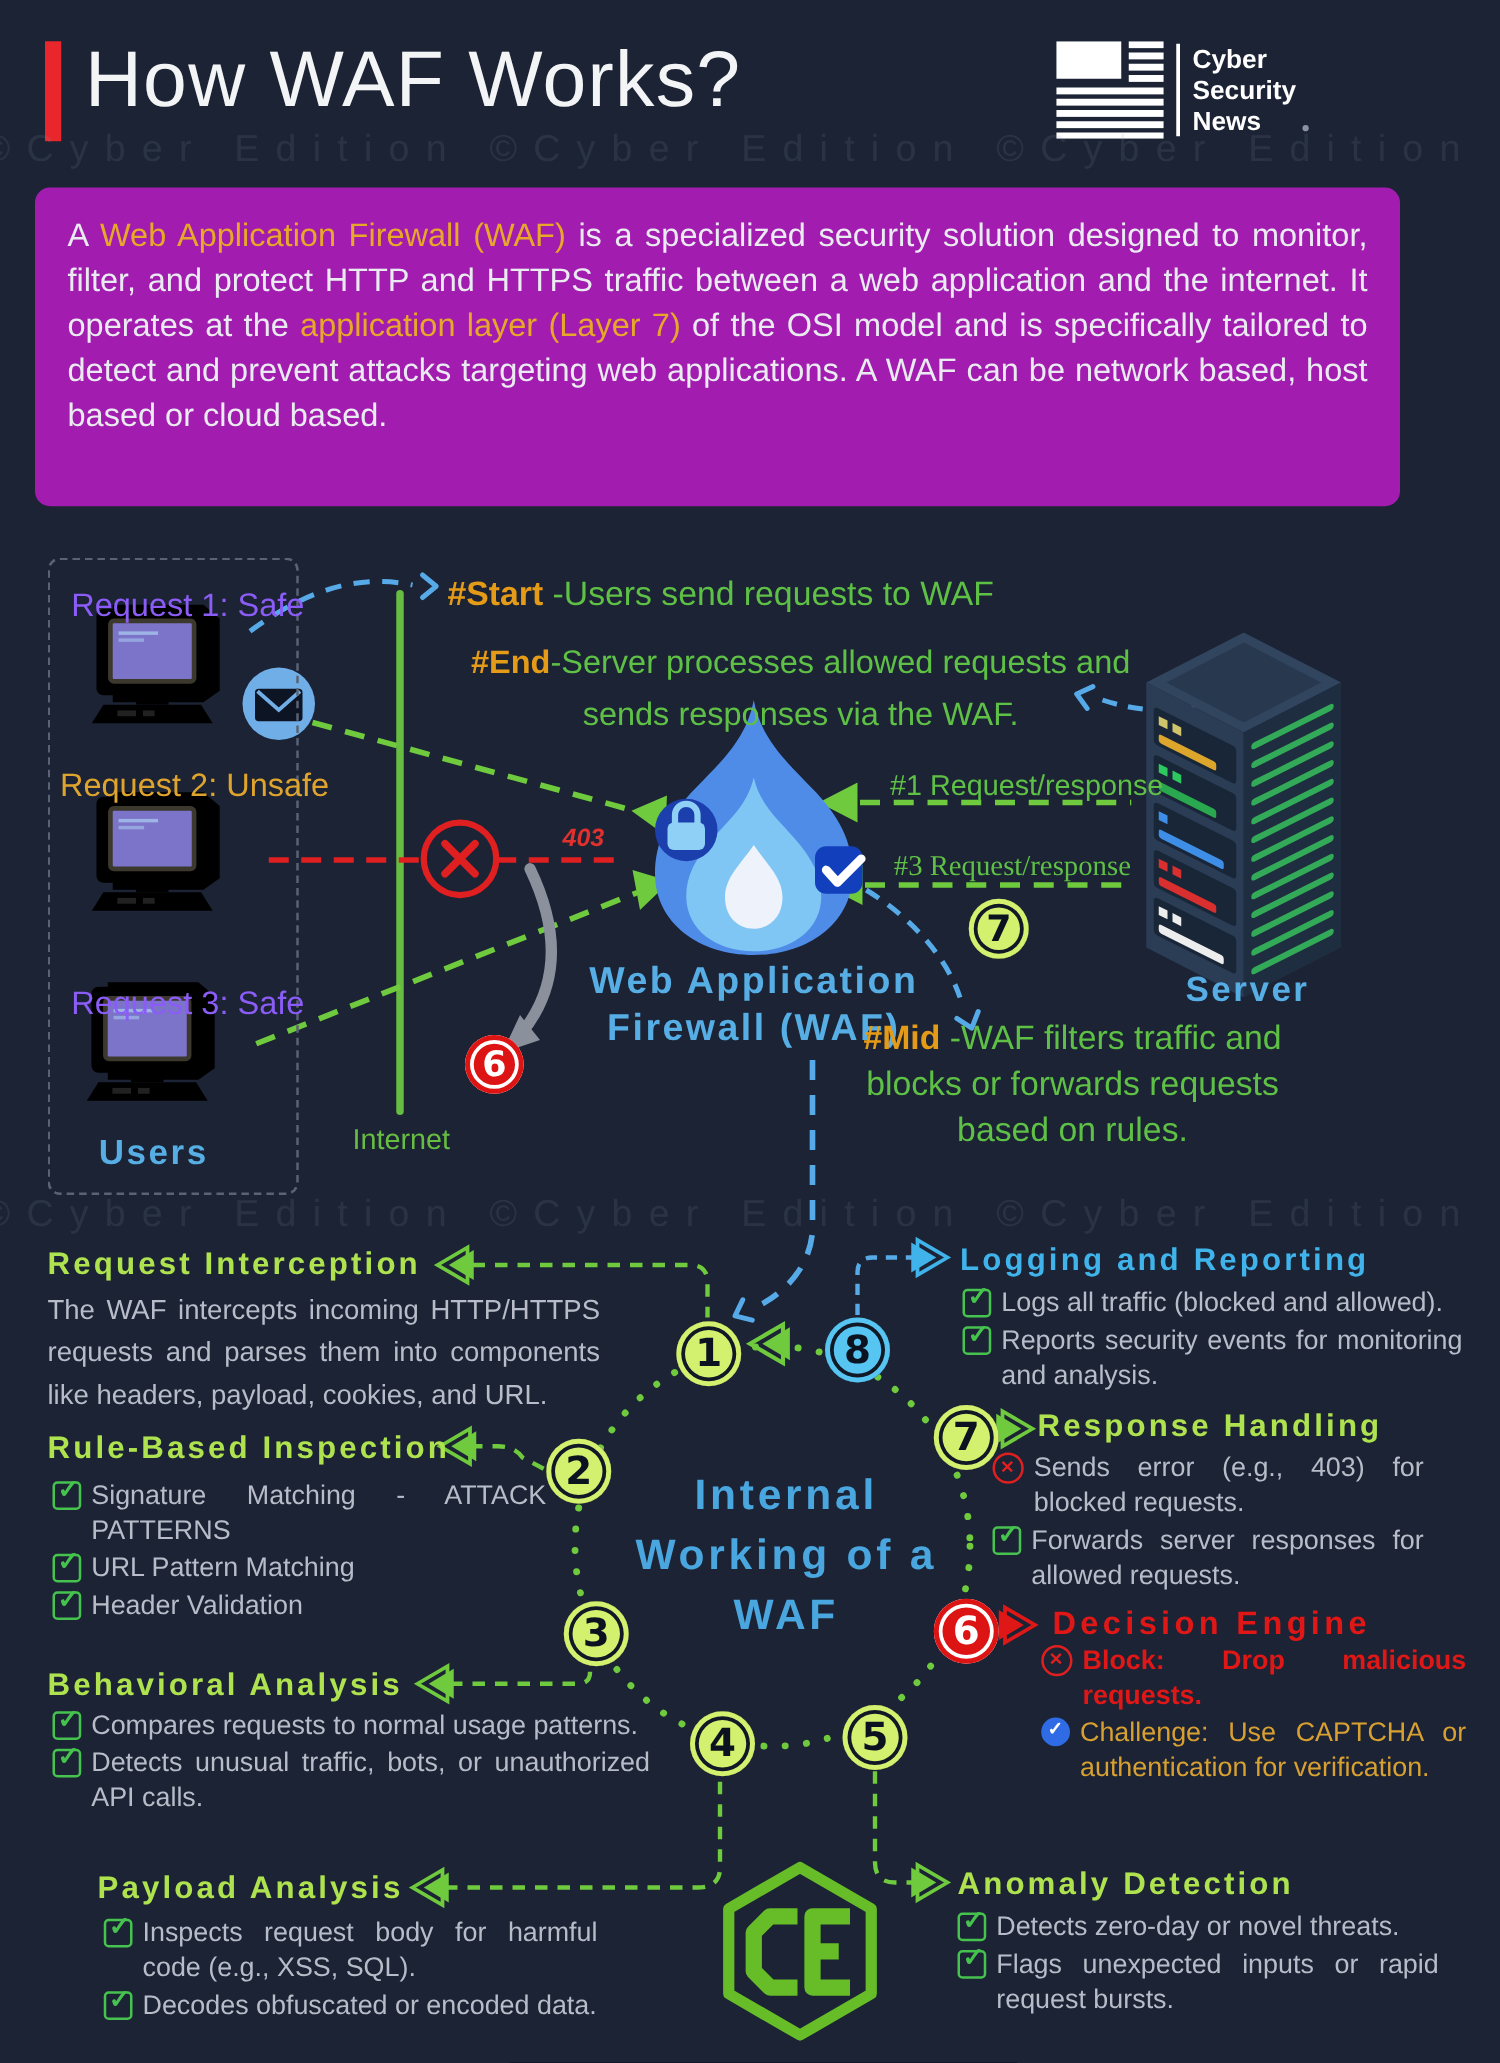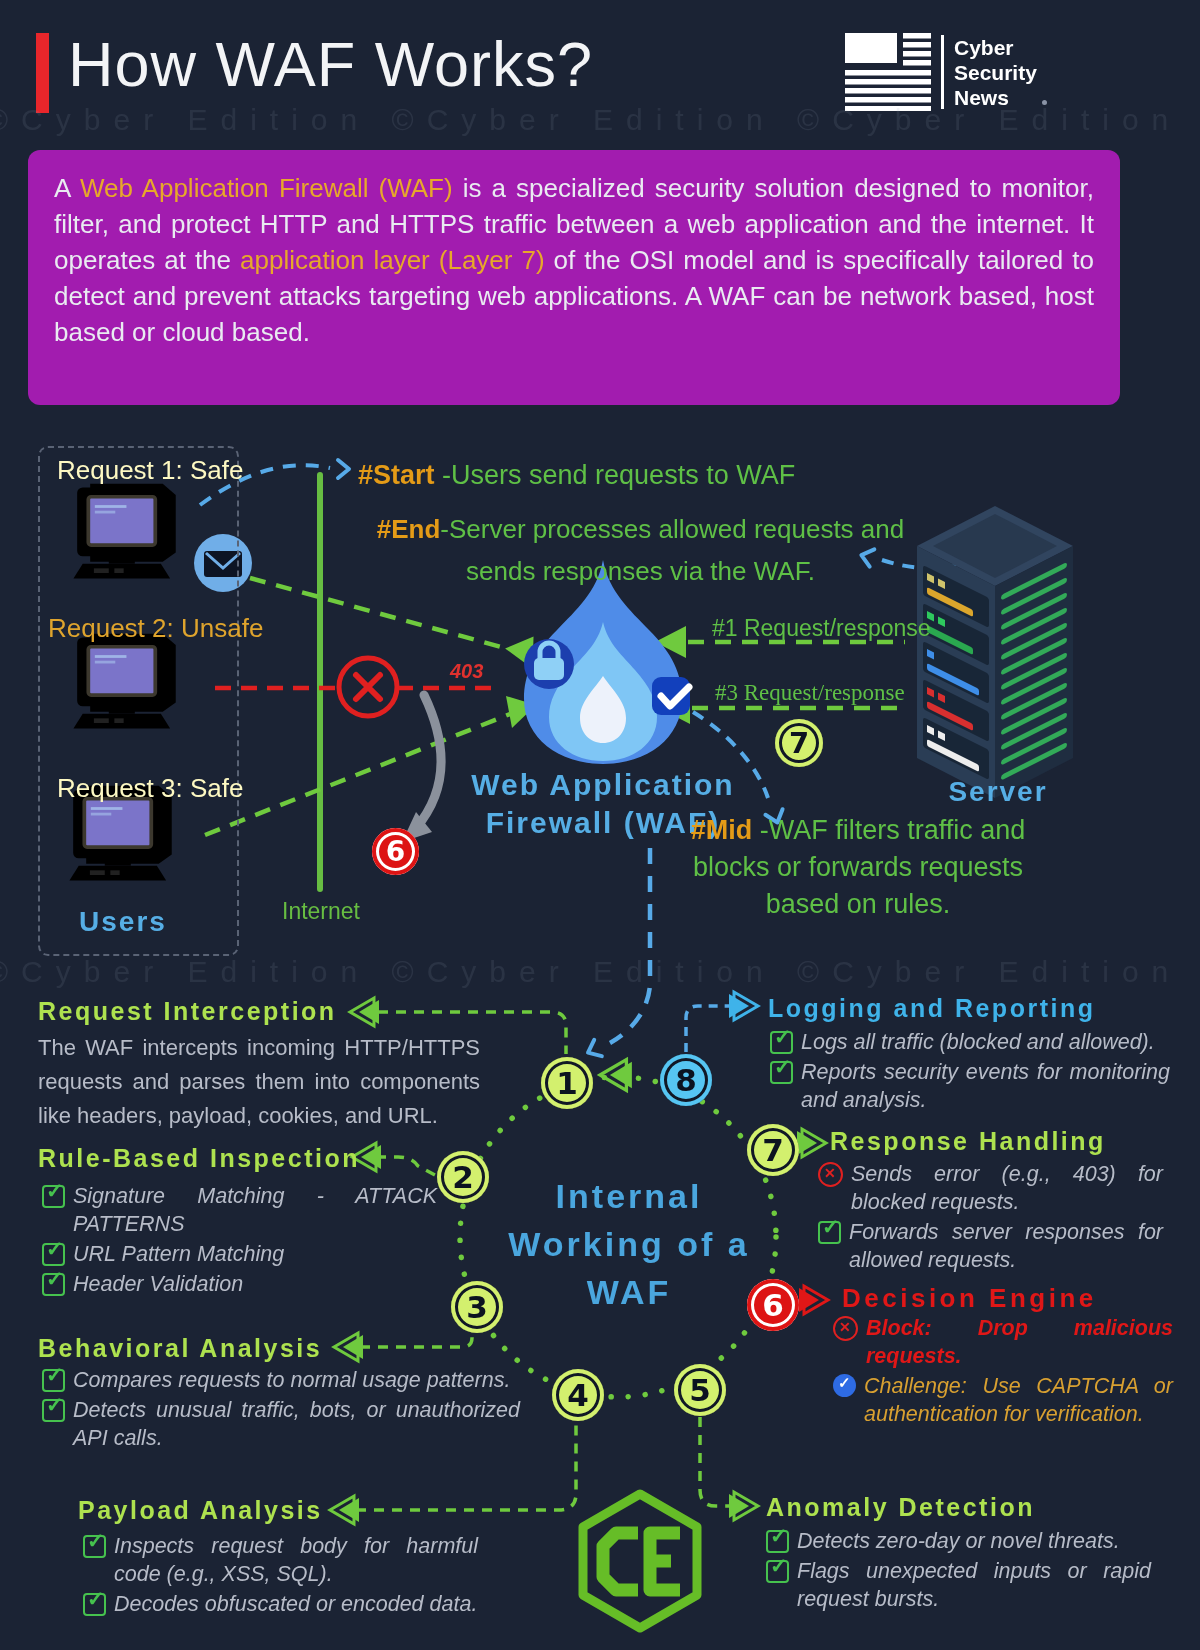--- a/index.html
+++ b/index.html
@@ -22,21 +22,21 @@
 
   
   .intro{left:28px;top:150px;width:1092px;height:255px;background:#a21caf;border-radius:12px;
          box-sizing:border-box;padding:20px 26px;font-size:26px;line-height:36px;color:#e9ebf1;
          text-align:justify;}
   .hl{color:#e7a82a;}
 
   
   .users-box{left:38px;top:446px;width:197px;height:506px;border:2px dashed #5a6375;border-radius:10px;}
   .req-label{font-size:26px;font-weight:500;}
-  .req-safe{color:#fef9c3;}
+  .req-safe{color:#8b5cf6;margin-top:14px;}
   .req-unsafe{color:#dfa42d;}
   .lbl-blue{color:#56aee5;font-weight:bold;letter-spacing:2px;}
   .users-lbl{left:58px;top:906px;width:130px;text-align:center;font-size:28px;}
   .server-lbl{left:928px;top:776px;width:140px;text-align:center;font-size:28px;}
   .internet-lbl{left:268px;top:898px;width:106px;text-align:center;font-size:23px;color:#67bd42;}
   .waf-lbl{left:448px;top:766px;width:310px;text-align:center;font-size:30px;line-height:38px;
            color:#56aee5;font-weight:600;letter-spacing:2px;}
   .tagline{font-size:27px;color:#5fc046;}
   .tag{color:#e49b17;font-weight:bold;}
   .start-line{left:358px;top:460px;white-space:nowrap;}
@@ -63,21 +63,21 @@
                   color:#4aa6de;font-weight:600;letter-spacing:3px;}
 
   
   .sec-title{font-size:25px;font-weight:bold;letter-spacing:2.5px;white-space:nowrap;}
   .h-green{color:#aee24f;}
   .h-blue{color:#3fb3ea;text-align:center;}
   .h-red{color:#e01717;letter-spacing:3.5px;font-size:26px;}
   .sec-body{font-size:22px;line-height:34px;color:#b7bcc8;text-align:justify;}
   .items{display:flex;flex-direction:column;gap:1px;}
   .item{display:flex;gap:8px;margin-bottom:1px;}
-  .item-text{font-size:21.5px;line-height:28px;color:#b7bcc8;text-align:justify;font-style:italic;}
+  .item-text{font-size:21.5px;line-height:28px;color:#b7bcc8;text-align:justify;}
   .t-green{color:#5abf52;}
   .t-red{color:#e01717;font-weight:bold;}
   .t-orange{color:#d8a031;}
 
   .ico-check{flex:none;width:19px;height:19px;border:2.5px solid #46c24e;border-radius:4px;
              position:relative;margin-top:3px;}
   .ico-check::after{content:"\2713";position:absolute;left:2px;top:-8px;color:#46c24e;
                     font-size:21px;font-weight:bold;}
   .ico-block{flex:none;width:21px;height:21px;border:2.5px solid #e02020;border-radius:50%;
              position:relative;margin-top:2px;}
@@ -371,21 +371,21 @@
         <span class="ico-check"></span>
         <span class="item-text">Logs all traffic (blocked and allowed).</span>
       </div>
     <div class="item">
         <span class="ico-check"></span>
         <span class="item-text">Reports security events for monitoring and analysis.</span>
       </div>
   </div>
 
   <div class="abs sec-title h-green" style="left:830px;top:1127px;">Response Handling</div>
-  <div class="abs items" style="left:818px;top:1160px;width:345px;">
+  <div class="abs items" style="left:794px;top:1160px;width:345px;">
     <div class="item">
         <span class="ico-block"></span>
         <span class="item-text">Sends error (e.g., 403) for blocked requests.</span>
       </div>
     <div class="item">
         <span class="ico-check"></span>
         <span class="item-text">Forwards server responses for allowed requests.</span>
       </div>
   </div>
 

